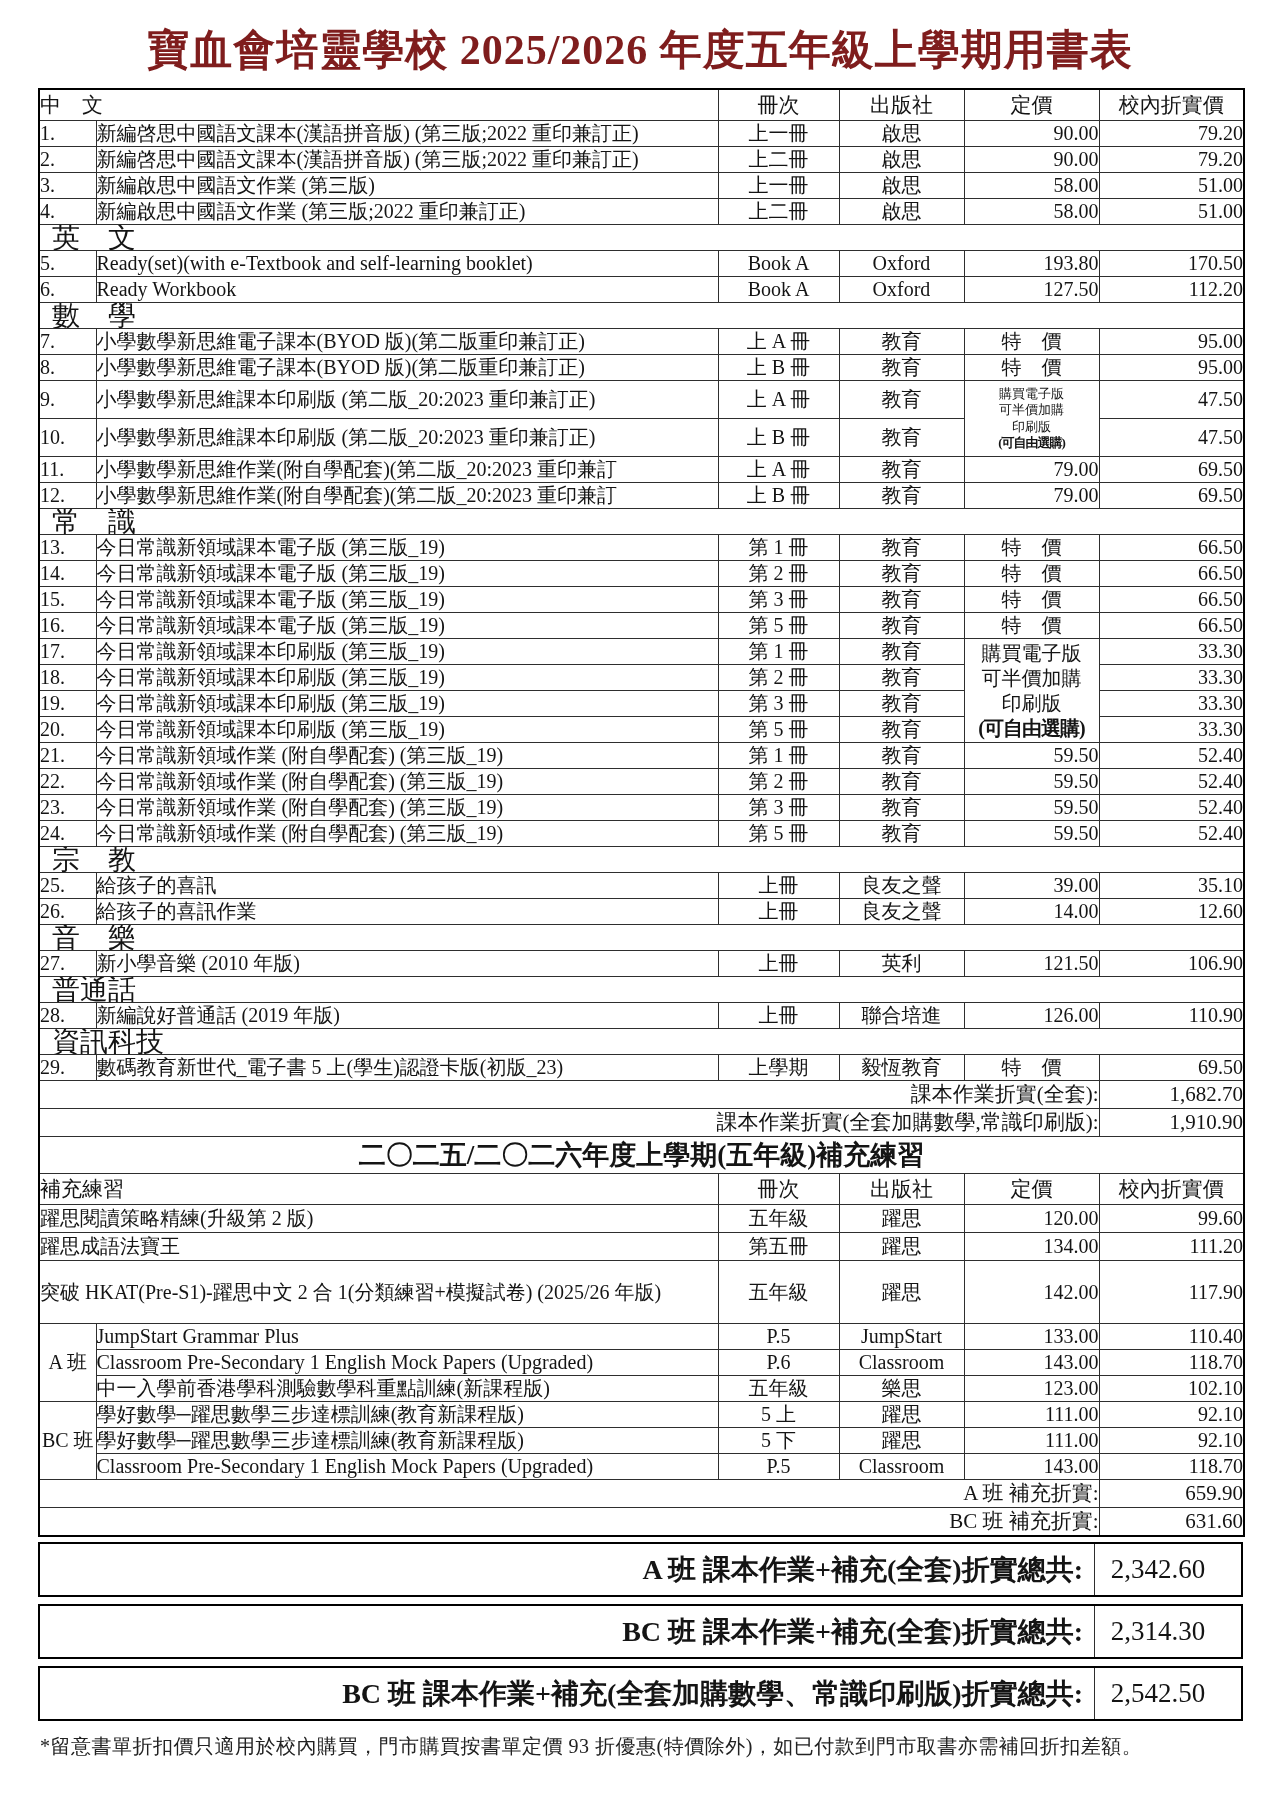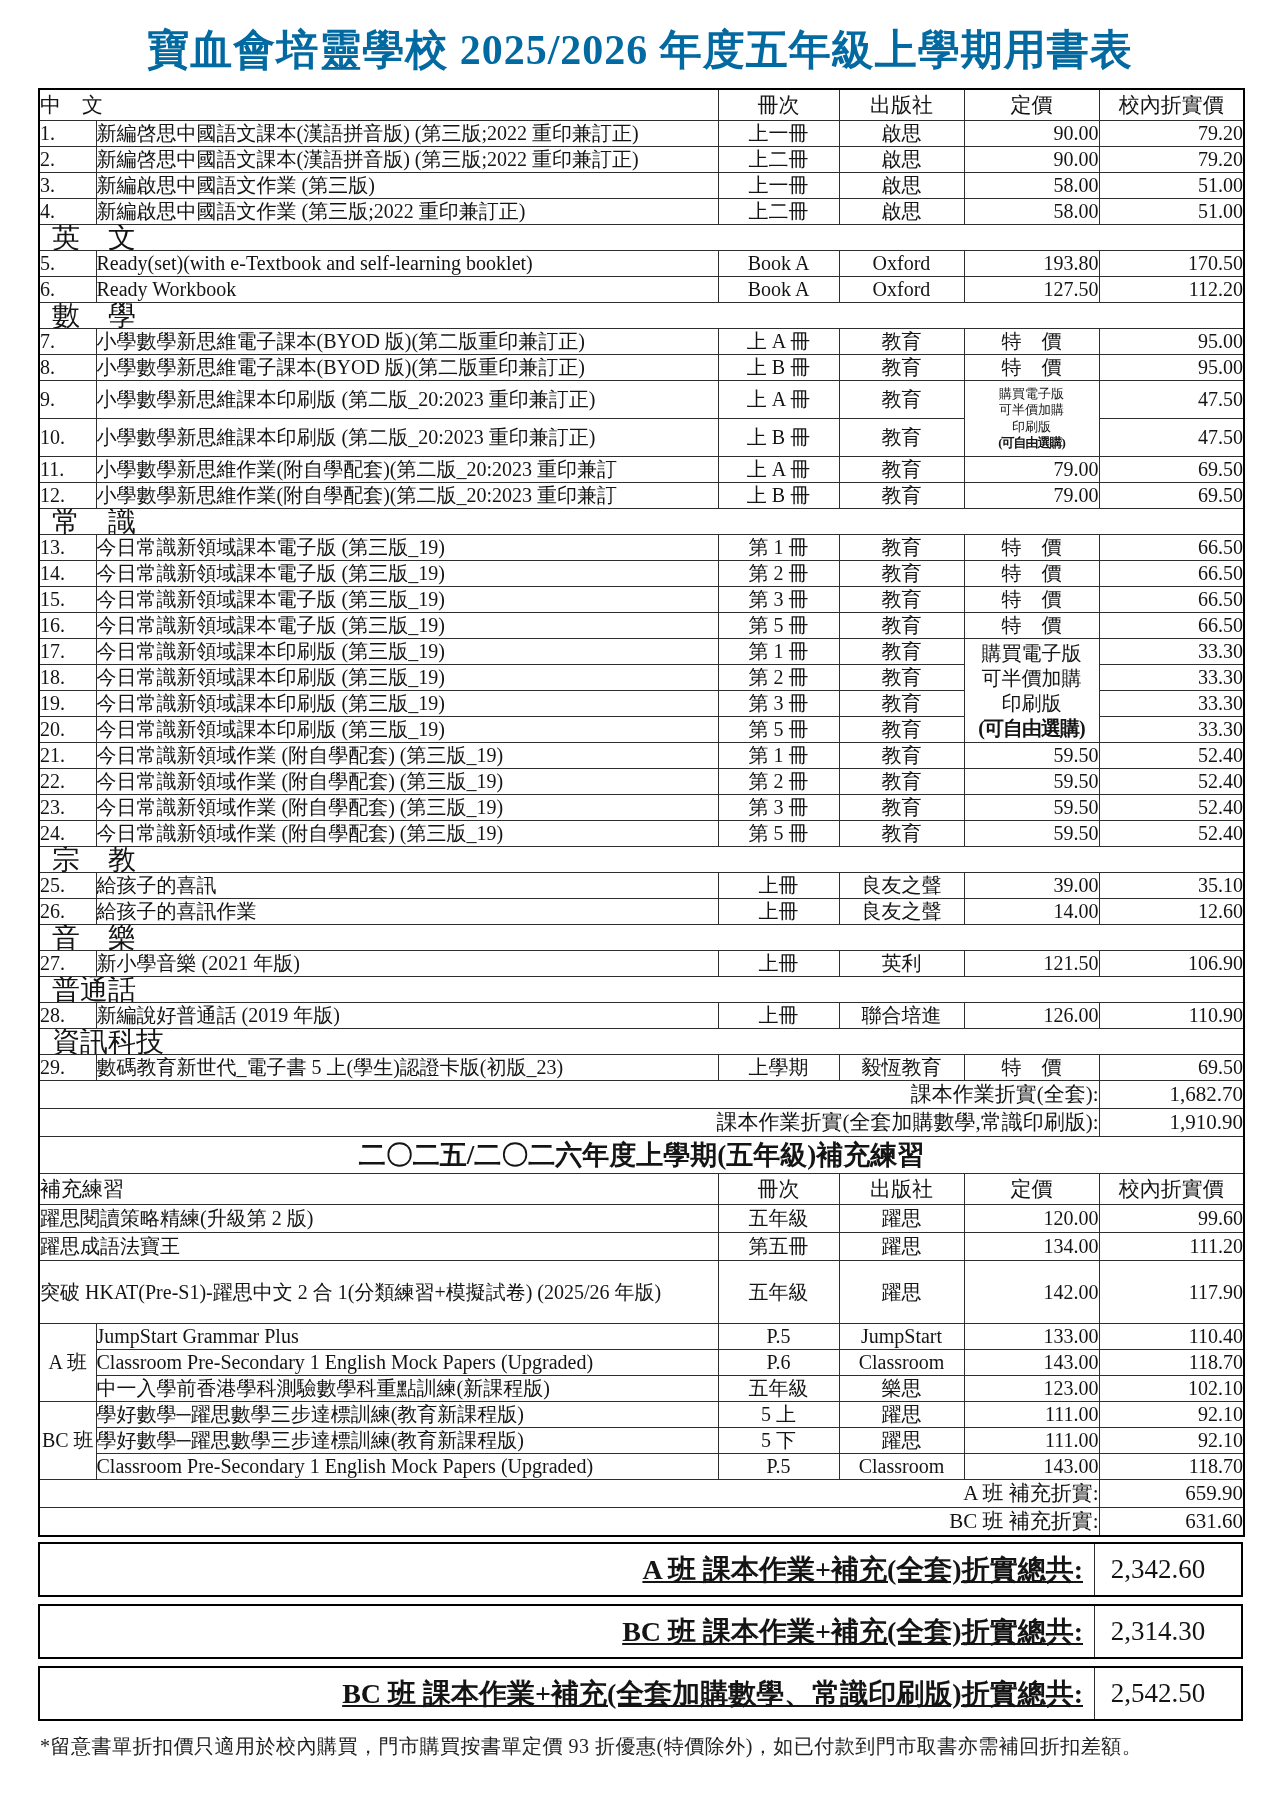--- a/index.html
+++ b/index.html
@@ -4,21 +4,21 @@
 <style>
   html,body{margin:0;padding:0;}
   body{
     width:1280px;height:1810px;background:#ffffff;color:#141414;
     font-family:"Liberation Serif","DejaVu Serif",serif;
     overflow:hidden;
   }
   .page{width:1280px;height:1810px;position:relative;}
   h1.doc-title{
     margin:22px 0 10px 0;text-align:center;
-    font-size:42px;font-weight:bold;letter-spacing:1px;color:#0369a1;
+    font-size:42px;font-weight:bold;letter-spacing:1px;color:#7f1d1d;
   }
   table.book-table{
     border-collapse:collapse;table-layout:fixed;
     width:1205px;margin-left:38px;
     border:2px solid #000;
   }
   table.book-table td{
     border:1px solid #2e2e2e;
     overflow:hidden;white-space:nowrap;
     font-size:20px;line-height:25px;height:25px;
@@ -50,21 +50,21 @@
   td.sum-label{text-align:right;padding-right:8px;}
   .totals{margin-left:38px;width:1205px;margin-top:5px;}
   .total-row{
     box-sizing:border-box;width:1205px;height:55px;
     border:2px solid #000;display:flex;align-items:center;
     margin-bottom:7px;background:#fff;
   }
   .total-label{
     flex:1;text-align:right;font-weight:bold;font-size:28px;
     padding-right:11px;border-right:1px solid #2e2e2e;height:100%;
-    display:flex;align-items:center;justify-content:flex-end;text-decoration:underline;
+    display:flex;align-items:center;justify-content:flex-end;
   }
   .total-value{
     width:146px;text-align:center;font-weight:normal;font-size:27px;
     padding-right:20px;box-sizing:border-box;
   }
   .footnote{
     margin:12px 0 0 40px;font-size:20px;color:#222;letter-spacing:0.5px;
   }
 </style>
 </head>
@@ -305,21 +305,21 @@
           <td class="c-vol">上冊</td>
           <td class="c-pub">良友之聲</td>
           <td class="c-num">14.00</td>
           <td class="c-num">12.60</td>
         </tr>
         <tr class="r-sec">
           <td class="" colspan="6">音　樂</td>
         </tr>
         <tr class="r-item">
           <td class="c-no">27.</td>
-          <td class="c-title">新小學音樂 (2021 年版)</td>
+          <td class="c-title">新小學音樂 (2010 年版)</td>
           <td class="c-vol">上冊</td>
           <td class="c-pub">英利</td>
           <td class="c-num">121.50</td>
           <td class="c-num">106.90</td>
         </tr>
         <tr class="r-sec">
           <td class="" colspan="6">普通話</td>
         </tr>
         <tr class="r-item">
           <td class="c-no">28.</td>

